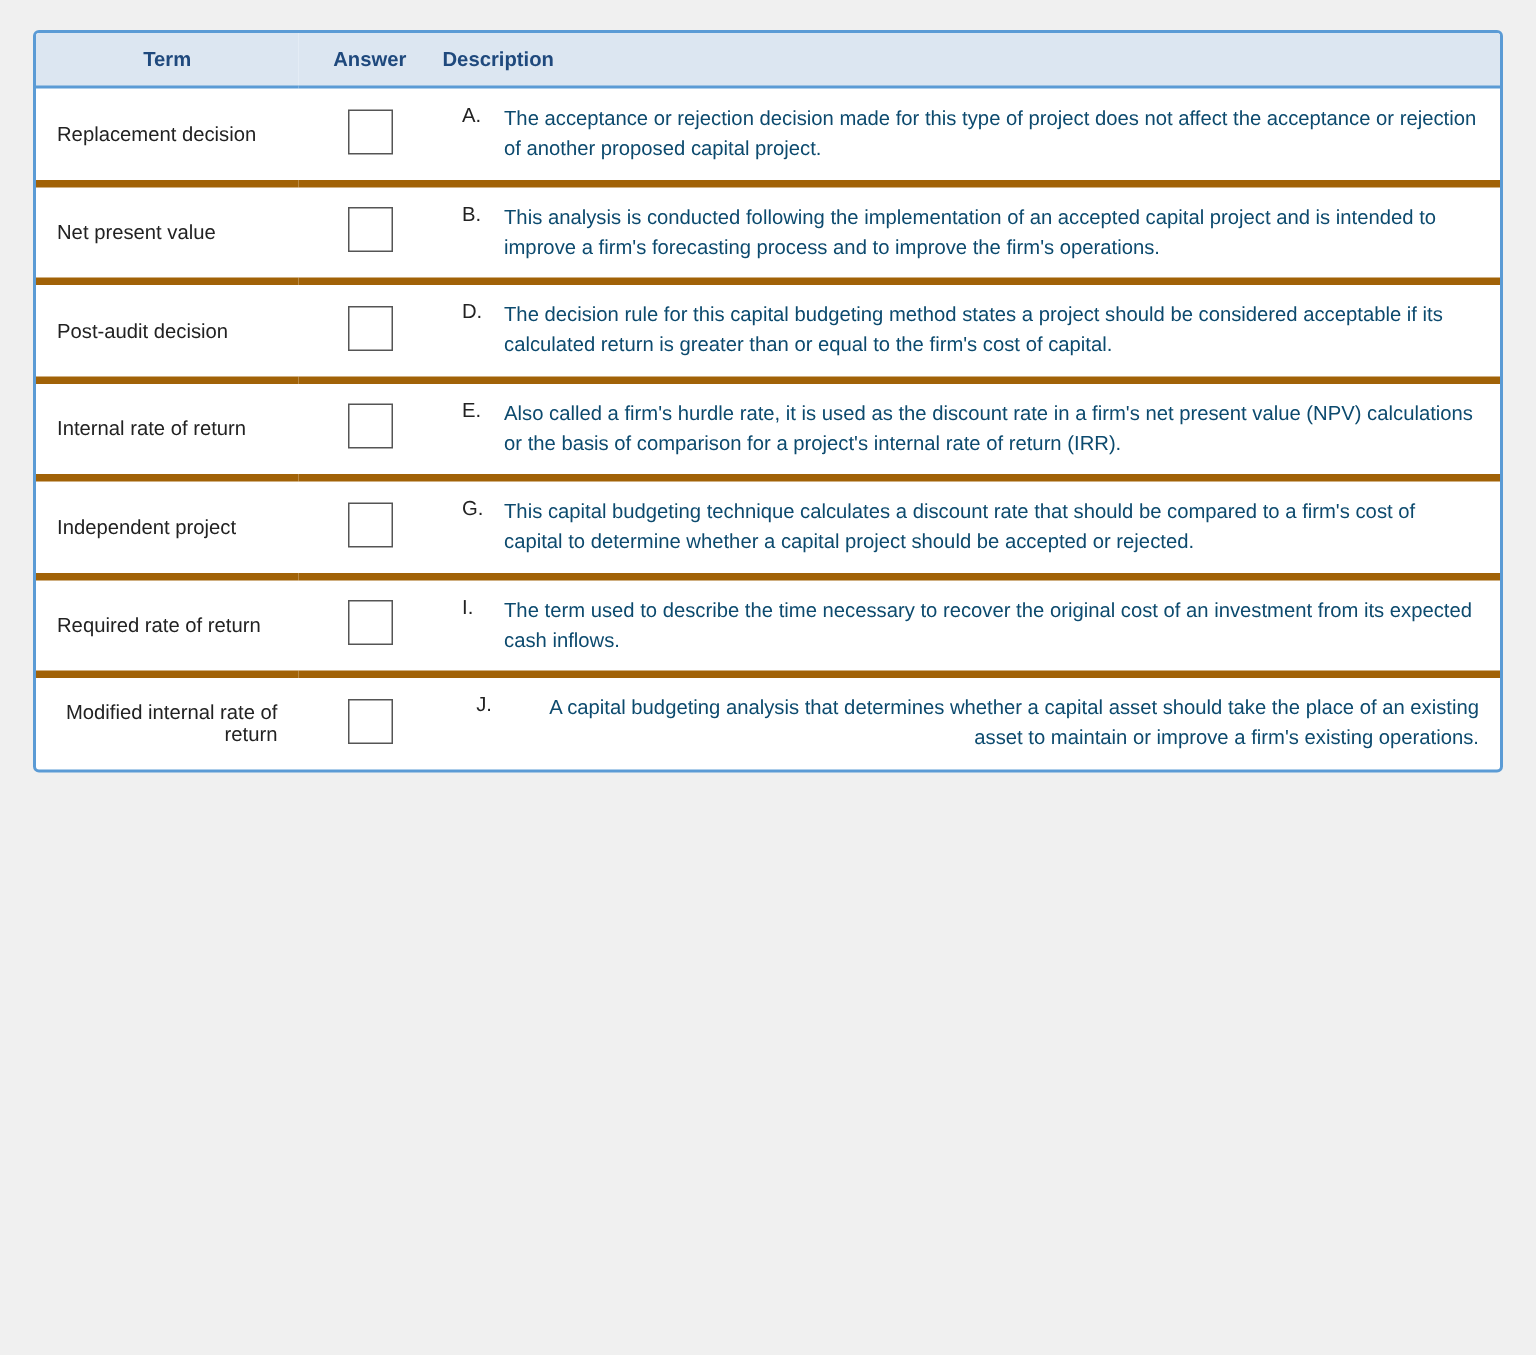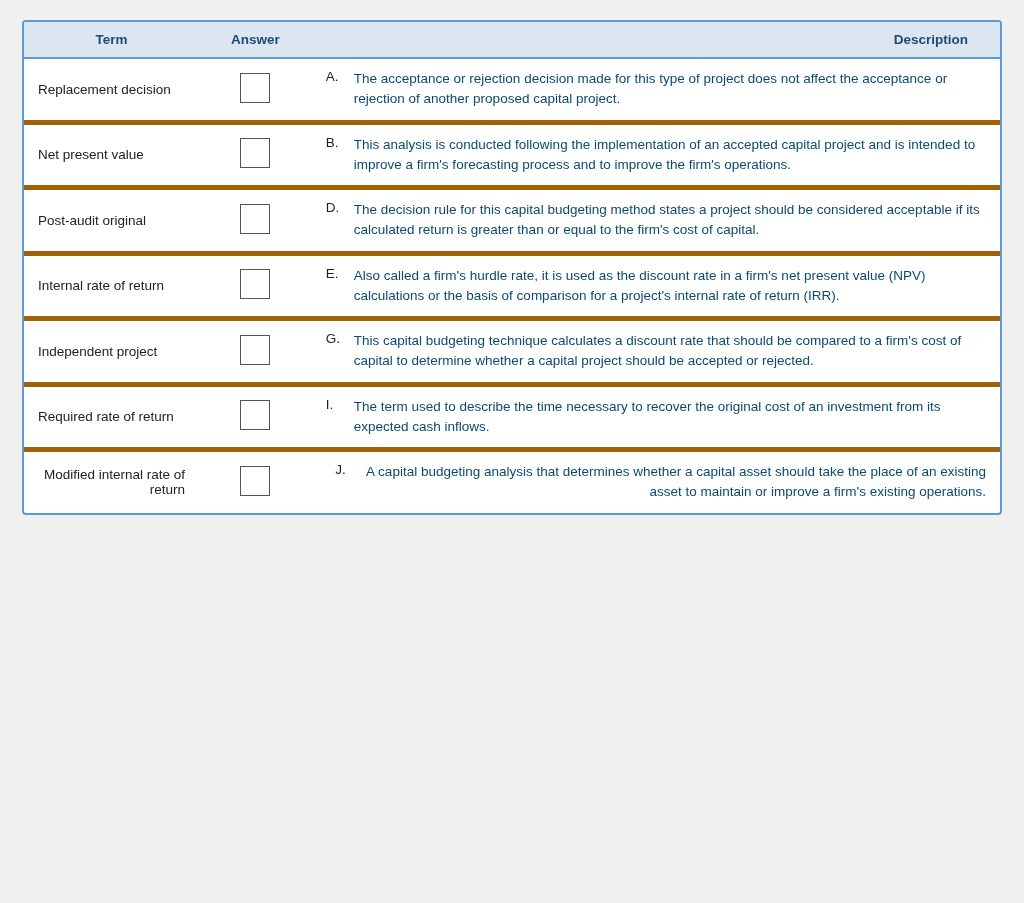--- a/index.html
+++ b/index.html
@@ -29,39 +29,39 @@
     table {
       width: 100%;
       border-collapse: collapse;
     }
 
     thead tr {
       background: #dce6f1;
     }
 
     thead th {
-      padding: 10px 32px;
+      padding: 10px 1px;
       font-weight: bold;
       color: #1f497d;
       border-bottom: 2px solid #5b9bd5;
       text-align: center;
     }
 
     thead th:first-child {
       width: 175px;
       text-align: center;
     }
 
     thead th:nth-child(2) {
       width: 95px;
       text-align: center;
     }
 
     thead th:nth-child(3) {
-      text-align: right;
+      text-align: left;
     }
 
     tbody tr {
       border-bottom: 5px solid #a16207;
     }
 
     tbody tr:last-child {
       border-bottom: none;
       text-align: right;
     }
@@ -135,21 +135,21 @@
           <td>Net present value</td>
           <td><div class="answer-box"></div></td>
           <td>
             <div class="desc-row">
               <span class="letter">B.</span>
               <span class="desc-text">This analysis is conducted following the implementation of an accepted capital project and is intended to improve a firm's forecasting process and to improve the firm's operations.</span>
             </div>
           </td>
         </tr>
         <tr>
-          <td>Post-audit original</td>
+          <td>Post-audit decision</td>
           <td><div class="answer-box"></div></td>
           <td>
             <div class="desc-row">
               <span class="letter">D.</span>
               <span class="desc-text">The decision rule for this capital budgeting method states a project should be considered acceptable if its calculated return is greater than or equal to the firm's cost of capital.</span>
             </div>
           </td>
         </tr>
         <tr>
           <td>Internal rate of return</td>

